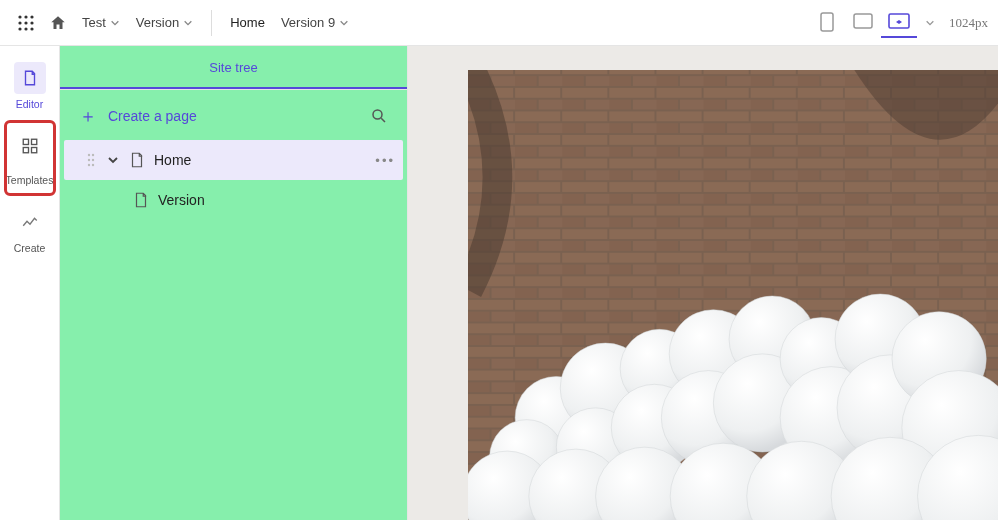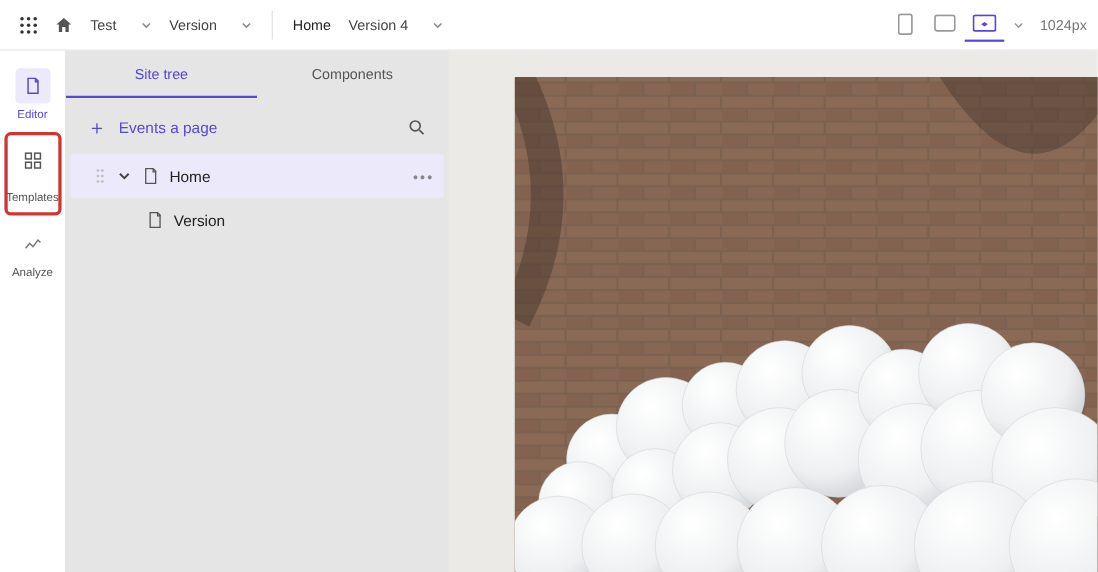--- a/index.html
+++ b/index.html
@@ -11,47 +11,47 @@
     --border: #e5e5e5;
   }
 
   
   .topbar {
     height: 46px; display:flex; align-items:center; padding:0 10px; border-bottom:1px solid var(--border);
   }
   .topbar .group { display:flex; align-items:center; }
   .icon-btn { width:32px; height:32px; display:flex; align-items:center; justify-content:center; color:#555; cursor:pointer; }
   .vsep { width:1px; height:26px; background:#ddd; margin:0 10px; }
-  .top-label { display:flex; align-items:center; gap:22px; margin:1px 8px; color:#444; }
+  .top-label { display:flex; align-items:center; gap:4px; margin:1px 8px; color:#444; }
   .top-label.strong { color:#222; }
   .chev { width:10px; height:10px; display:inline-block; }
   .spacer { flex:1; }
   .dev-icon { width:36px; height:30px; display:flex; align-items:center; justify-content:center; color:#888; border-bottom:2px solid transparent; }
   .dev-icon.active { color:var(--accent); border-bottom:2px solid var(--accent); }
-  .width-readout { color:#777; margin-left:6px; }
+  .width-readout { color:#777; margin-left:6px;font-family:Liberation Serif, serif; }
   .width-drop { display:flex; align-items:center; gap:4px; margin:0 8px; color:#888; }
 
   
   .body { display:flex; height:calc(520px - 46px); }
 
   
   .rail { width:60px; border-right:1px solid var(--border); display:flex; flex-direction:column; align-items:center; padding-top:10px; gap:8px; }
   .rail-item { width:44px; display:flex; flex-direction:column; align-items:center; gap:4px; padding:6px 0; cursor:pointer; border-radius:4px; }
   .rail-item .lbl { font-size:10.5px; color:#555; }
   .rail-item.rail-active .rail-icon-box { background:var(--accent-light); }
   .rail-item.rail-active .lbl { color:var(--accent); }
   .rail-icon-box { width:32px; height:32px; border-radius:4px; display:flex; align-items:center; justify-content:center; }
   .rail-item.callout { position:relative;gap:12px; }
   .rail-item.callout::before {
     content:""; position:absolute; top:-4px; left:-4px; right:-4px; bottom:-4px;
     border:3px solid #d13434; border-radius:6px;
   }
 
   
-  .panel { width:348px; border-right:1px solid var(--border); display:flex; flex-direction:column; background:#e5e5e5; }
+  .panel { width:348px; border-right:1px solid var(--border); display:flex; flex-direction:column; background:#86efac; }
   .tabs { display:flex; height:44px; border-bottom:1px solid var(--border); }
   .tab { flex:1; display:flex; align-items:center; justify-content:center; color:#555; cursor:pointer; }
   .tab.active { color:var(--accent); box-shadow: inset 0 -2px 0 var(--accent); }
   .actions-row { display:flex; align-items:center; padding:10px 12px 6px 18px; }
   .create { display:flex; align-items:center; gap:10px; color:var(--accent); cursor:pointer; font-size:14px; }
   .plus-box { width:20px;height:20px;display:flex;align-items:center;justify-content:center;color:var(--accent); font-size:18px; }
   .search-slot { margin-left:auto; color:#666; }
 
   .tree { padding:2px 4px 6px 4px; }
   .row { display:flex; align-items:center; height:40px; border-radius:2px; gap:8px; padding-right:8px; }
@@ -109,21 +109,21 @@
       </svg>
   </div>
 
   <div class="vsep"></div>
 
   <div class="top-label strong">
     <span>Home</span>
   </div>
 
   <div class="top-label">
-    <span>Version 4</span>
+    <span>Version 9</span>
     <svg class="chev" viewBox="0 0 12 12">
         <path d="M2 4l4 4 4-4" fill="none" stroke="#888" stroke-width="1.6"></path>
       </svg>
   </div>
 
   <div class="spacer"></div>
 
   <div class="dev-icon">
     <svg width="14" height="20" viewBox="0 0 14 20">
         <rect x="1" y="1" width="12" height="18" rx="2" fill="none" stroke="#999" stroke-width="1.5"></rect>
@@ -172,38 +172,35 @@
       <span class="lbl">Templates</span>
     </div>
 
 
     <div class="rail-item">
       <div class="rail-icon-box">
         <svg width="18" height="18" viewBox="0 0 24 24" fill="none" stroke="#777" stroke-width="1.8">
             <path d="M3 17l5-6 4 4 6-8 3 3"></path>
           </svg>
       </div>
-      <span class="lbl">Analyze</span>
+      <span class="lbl">Create</span>
     </div>
   </div>
 
   <div class="panel">
     <div class="tabs">
       <div class="tab active">
         <span>Site tree</span>
       </div>
-      <div class="tab">
-        <span>Components</span>
-      </div>
     </div>
 
     <div class="actions-row">
       <div class="create">
         <span class="plus-box">＋</span>
-        <span>Events a page</span>
+        <span>Create a page</span>
       </div>
       <div class="search-slot icon-btn">
         <svg width="18" height="18" viewBox="0 0 24 24" fill="none" stroke="#555" stroke-width="2">
             <circle cx="10" cy="10" r="6"></circle>
             <path d="M15 15l5 5"></path>
           </svg>
       </div>
     </div>
 
     <div class="tree">

